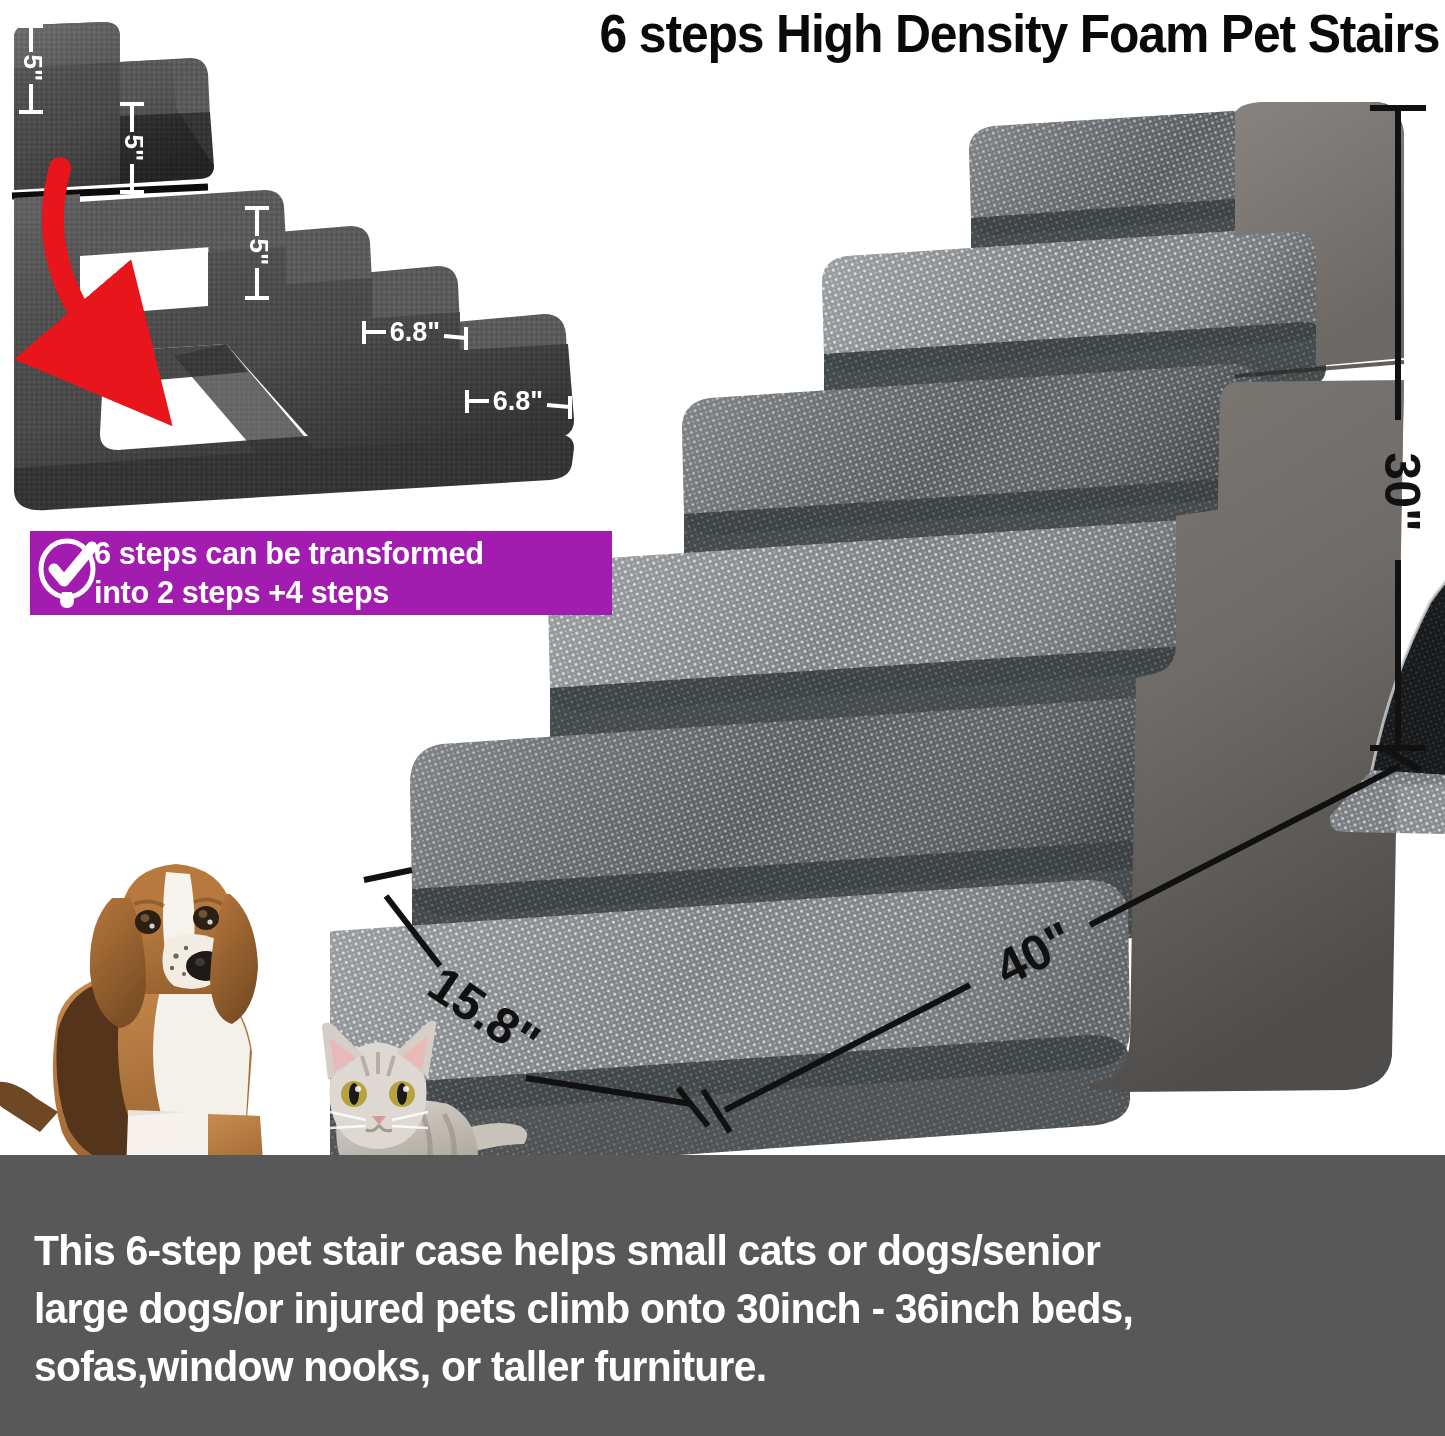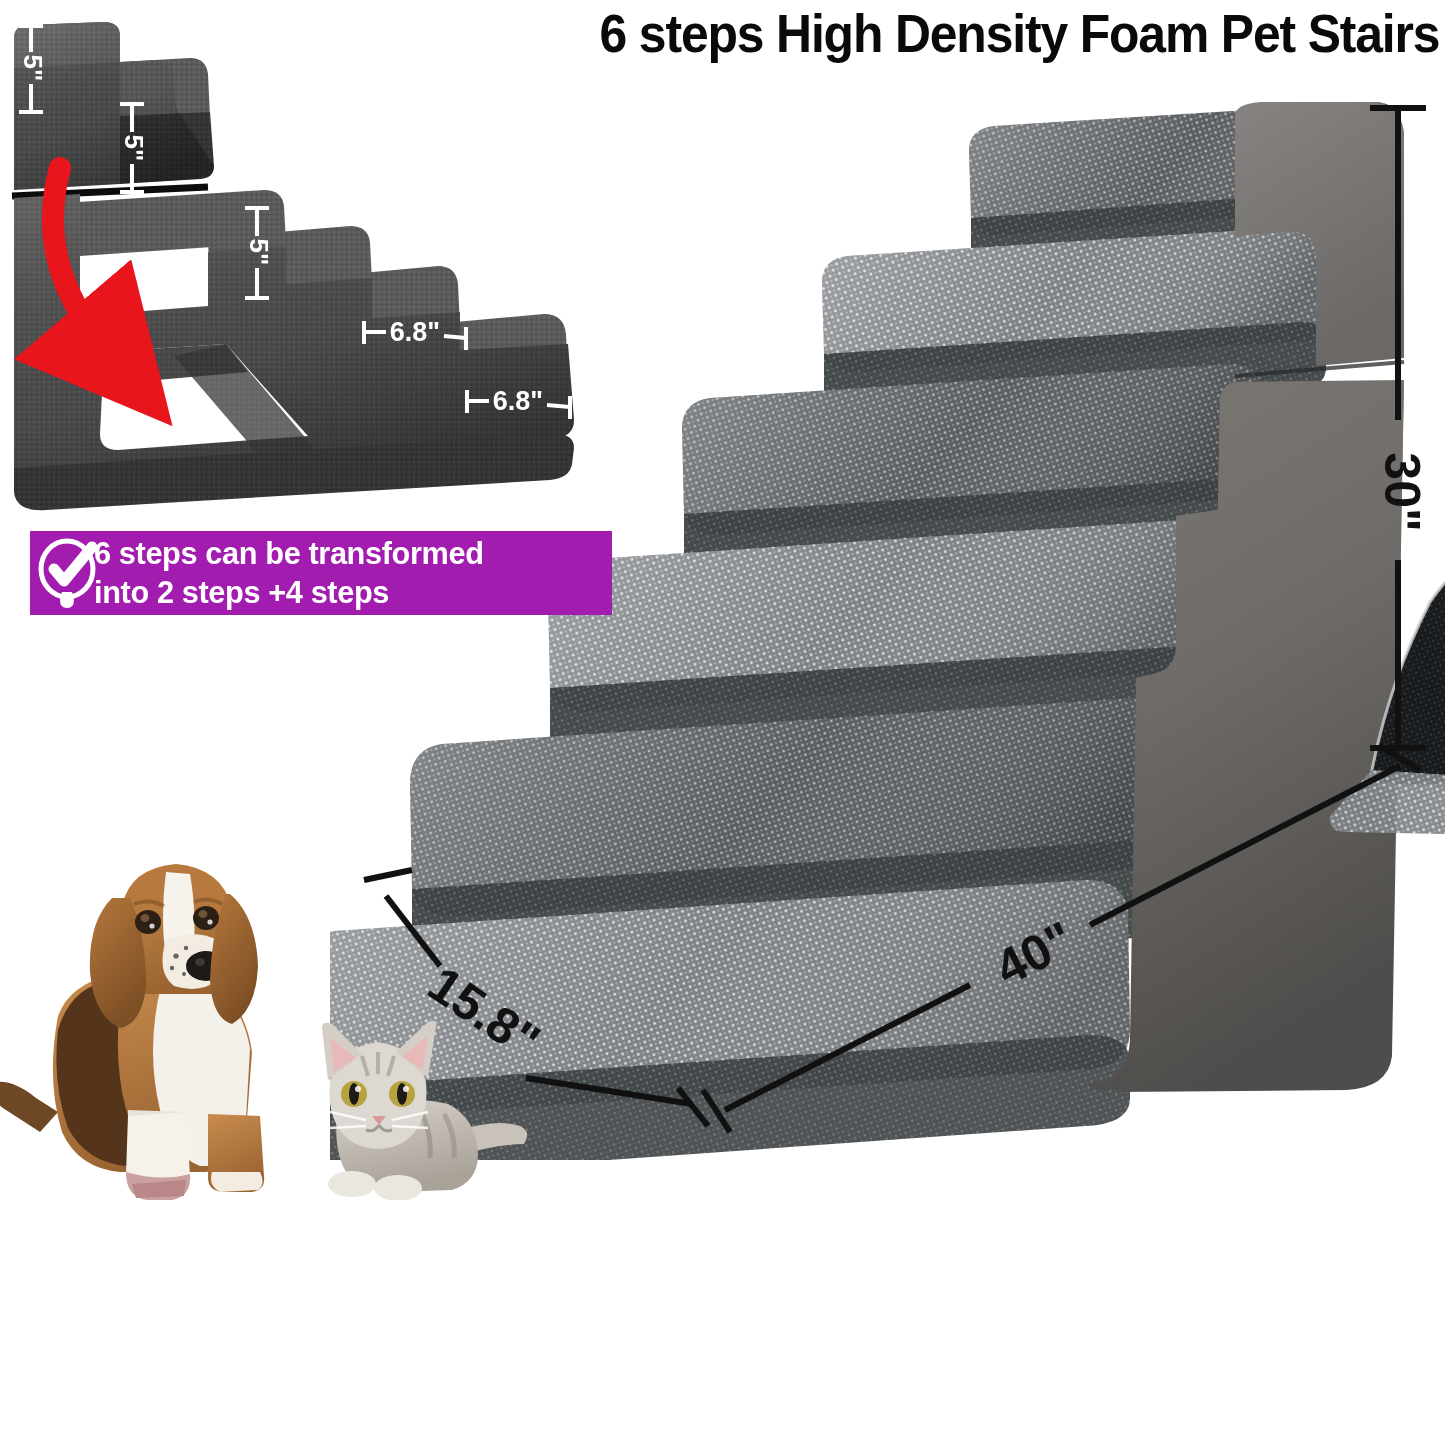--- a/index.html
+++ b/index.html
@@ -453,14 +453,19 @@
         <path d="M379 345 Q384 353 392 350" stroke="#a09a92" stroke-width="3" fill="none"></path>
 
         <path d="M366 340 L330 332" stroke="#ffffff" stroke-width="2.4" opacity="0.85"></path>
         <path d="M366 346 L330 348" stroke="#ffffff" stroke-width="2.4" opacity="0.85"></path>
         <path d="M392 340 L428 332" stroke="#ffffff" stroke-width="2.4" opacity="0.85"></path>
         <path d="M392 346 L428 348" stroke="#ffffff" stroke-width="2.4" opacity="0.85"></path>
       </g>
     </svg>
   </div>
 
+  <div class="caption">
+    <p>This 6-step pet stair case helps small cats or dogs/senior</p>
+    <p>large dogs/or injured pets climb onto 30inch - 36inch beds,</p>
+    <p>sofas,window nooks, or taller furniture.</p>
+  </div>
 
 </div>
 
 </body></html>

